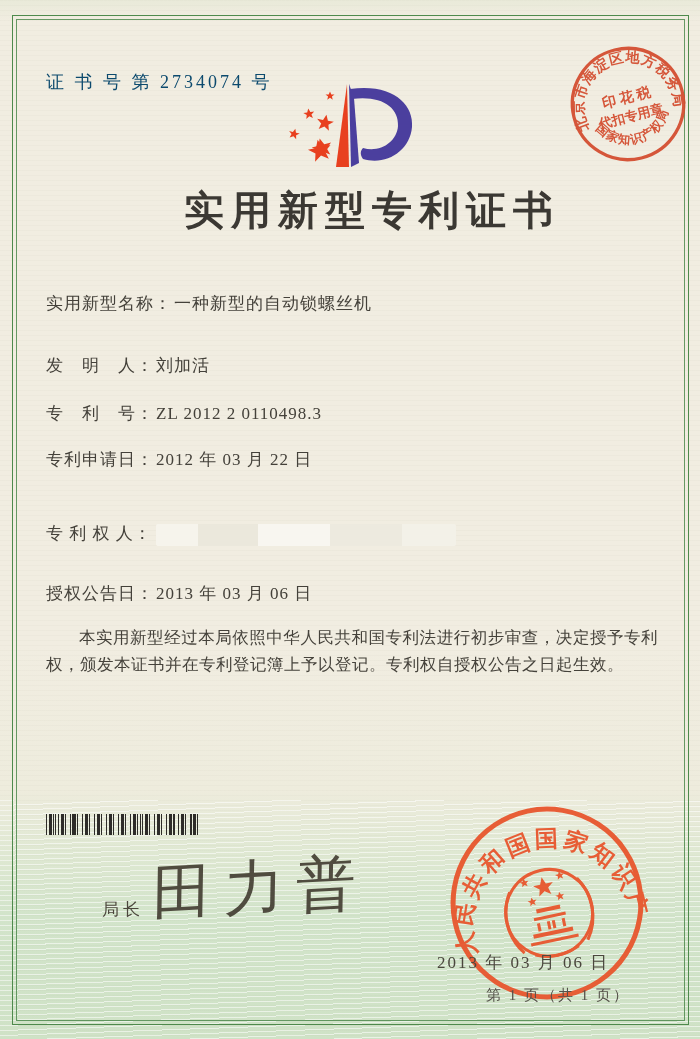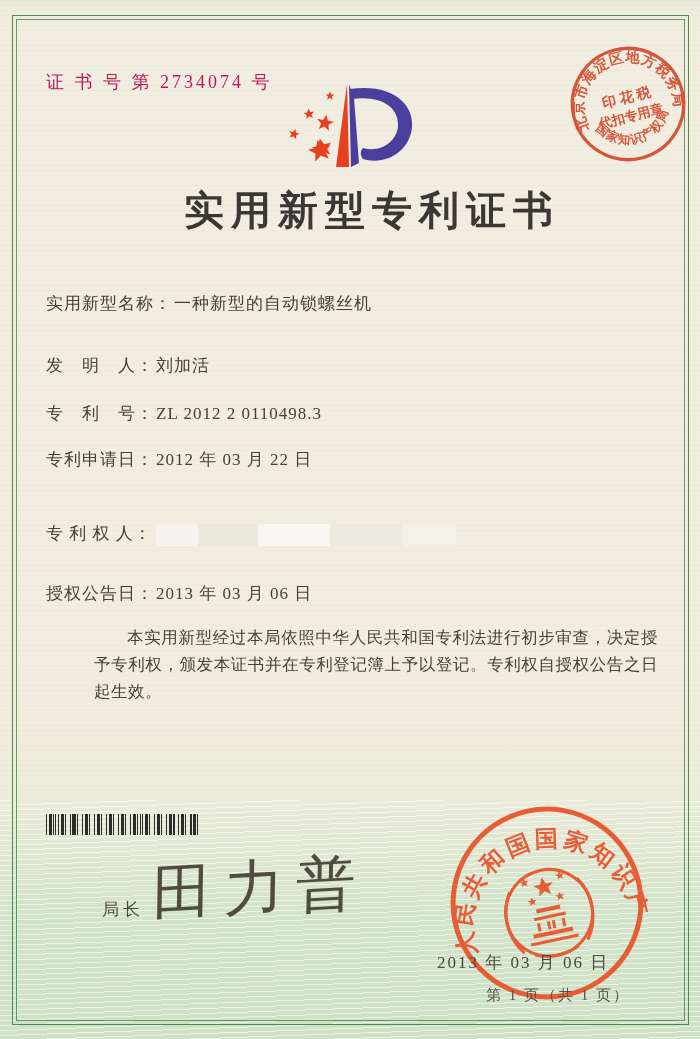--- a/index.html
+++ b/index.html
@@ -33,21 +33,21 @@
     position:absolute;left:12px;top:15px;right:11px;bottom:14px;
     border:1px solid var(--border_green);
   }
   .frame-inner{
     position:absolute;left:3px;top:3px;right:3px;bottom:3px;
     border:1px solid var(--border_green);
     opacity:.85;
   }
   .cert-no{
     position:absolute;left:46px;top:70px;
-    font-size:18px;letter-spacing:3px;color:#be185d;
+    font-size:18px;letter-spacing:3px;color:#0c4a6e;
   }
   .tax-stamp{
     position:absolute;left:562px;top:38px;width:132px;height:132px;
     transform:rotate(-14deg);opacity:.92;
   }
   .logo{position:absolute;left:268px;top:82px;width:164px;height:100px;}
   .title{
     position:absolute;left:0;right:0;top:183px;
     text-align:center;font-size:40px;font-weight:bold;
     letter-spacing:7px;color:#3b3833;padding-left:44px;
@@ -56,21 +56,21 @@
   .field-row{position:absolute;left:0;white-space:nowrap;}
   .field-row .lbl{letter-spacing:1px;}
   .field-row .val{letter-spacing:1px;margin-left:2px;}
   .redact{
     display:inline-block;vertical-align:middle;width:300px;height:22px;margin-left:4px;
     background:linear-gradient(90deg,#f6f4ec 0 14%,#ebe8dc 14% 34%,#f8f6f0 34% 58%,#edeadf 58% 82%,#f3f1e8 82% 100%);
     border-radius:2px;filter:blur(.4px);
   }
   .body-text{
     position:absolute;left:46px;right:42px;top:624px;
-    font-size:16.5px;line-height:27px;text-align:justify;color:#45423b;margin-left:48px;
+    font-size:16.5px;line-height:27px;text-align:justify;color:#45423b;
   }
   .body-text p{text-indent:2em;letter-spacing:.5px;}
   .barcode{
     position:absolute;left:46px;top:814px;width:152px;height:21px;
     background:
       repeating-linear-gradient(90deg,#2e2c29 0 1px,transparent 1px 3px,#2e2c29 3px 6px,transparent 6px 7px,#2e2c29 7px 8px,transparent 8px 12px),
       repeating-linear-gradient(90deg,transparent 0 9px,#2e2c29 9px 10px,transparent 10px 17px);
   }
   .director{
     position:absolute;left:102px;top:898px;

